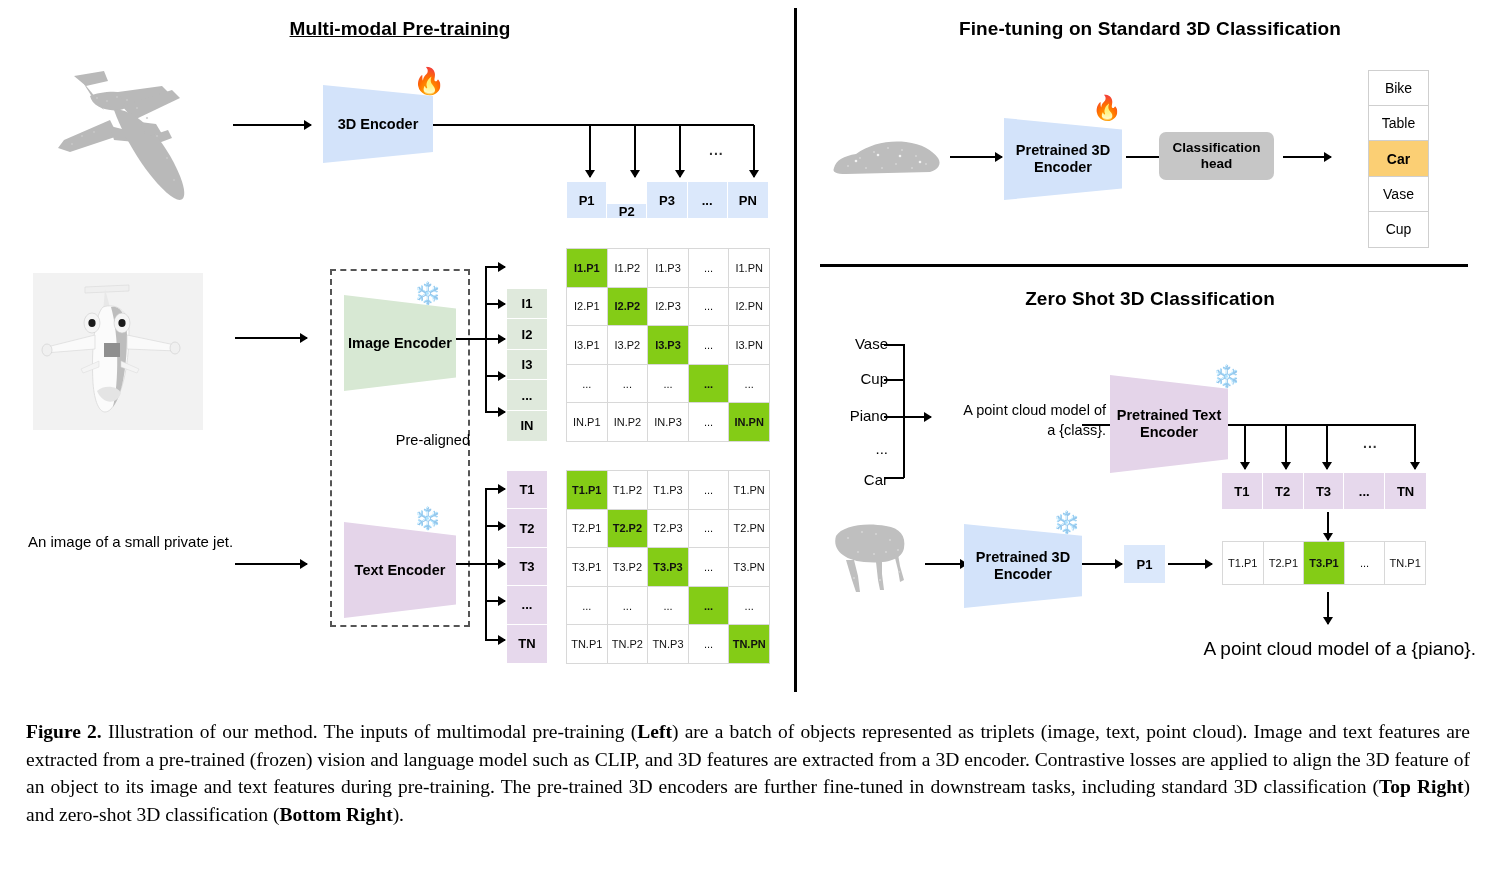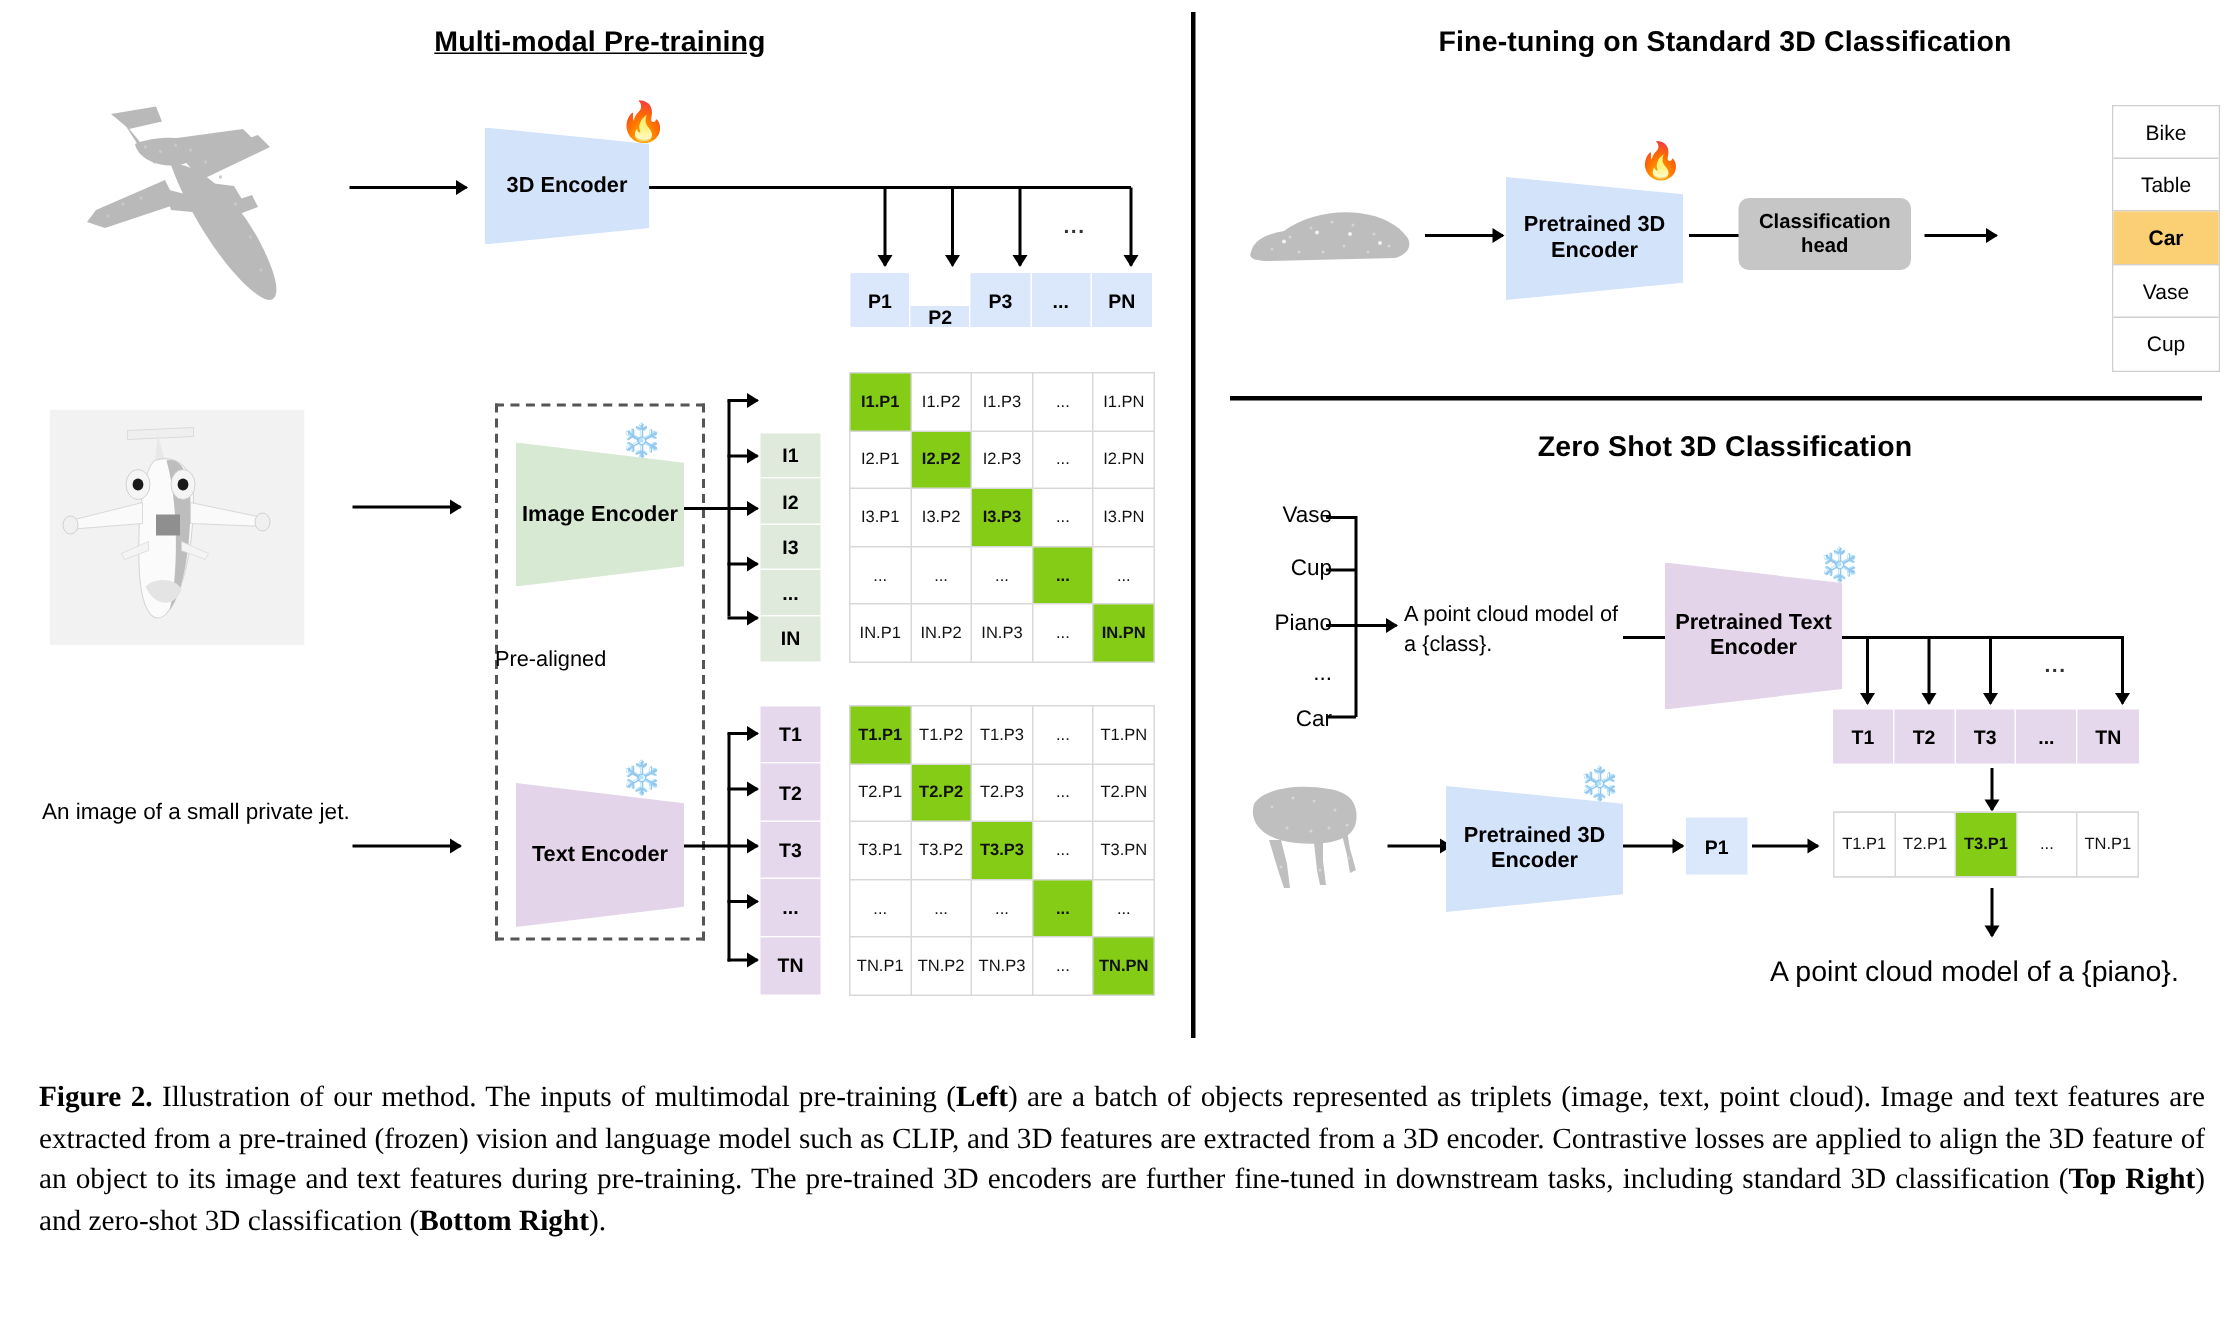--- a/index.html
+++ b/index.html
@@ -96,21 +96,21 @@
     border-top:8px solid #000;
     border-left:5px solid transparent;
     border-right:5px solid transparent;
   }
   .hline { height:2px; background:#000; }
   .vline { width:2px; background:#000; }
 
   .dash-box { border:2px dashed #555; }
 
   .lbl { font-size:14px; white-space:nowrap; }
-  .lbl-c { text-align:left; }
+  .lbl-c { text-align:right; }
 
   .dots { font-weight:bold; letter-spacing:1px; }
 
   
   #caption {
     left:26px; top:718px; width:1444px;
     font-family:"Liberation Serif", serif;
     font-size:19.5px; line-height:1.42; text-align:justify;
     color:#000;
   }
@@ -346,21 +346,21 @@
 <div class="abs emoji" style="left:1092px; top:96px; font-size:24px;">🔥</div>
 
 <div class="abs arrow-r" style="left:1126px; top:156px; width:44px;"></div>
 
 <div class="abs gbox" style="left:1159px; top:132px; width:115px; height:48px; font-size:13.5px;">
   <span>Classification head</span>
 </div>
 
 <div class="abs arrow-r" style="left:1283px; top:156px; width:48px;"></div>
 
-<div class="abs clist" id="class-list" style="left:1408px; top:70px; width:72px; height:178px;">
+<div class="abs clist" id="class-list" style="left:1368px; top:70px; width:61px; height:178px;justify-content:center;">
     <div class="crow" style="height: 35.2px;">Bike</div>
     <div class="crow" style="height: 35.2px;">Table</div>
     <div class="crow hl" style="height: 35.2px;">Car</div>
     <div class="crow" style="height: 35.2px;">Vase</div>
     <div class="crow" style="height: 35.2px;">Cup</div>
   </div>
 
 <div class="abs panel-title" style="left:900px; top:288px; width:500px;">Zero Shot 3D Classification</div>
 
 <div class="abs" id="zs-class-list" style="left:826px; top:335px; width:62px; height:146px;">

